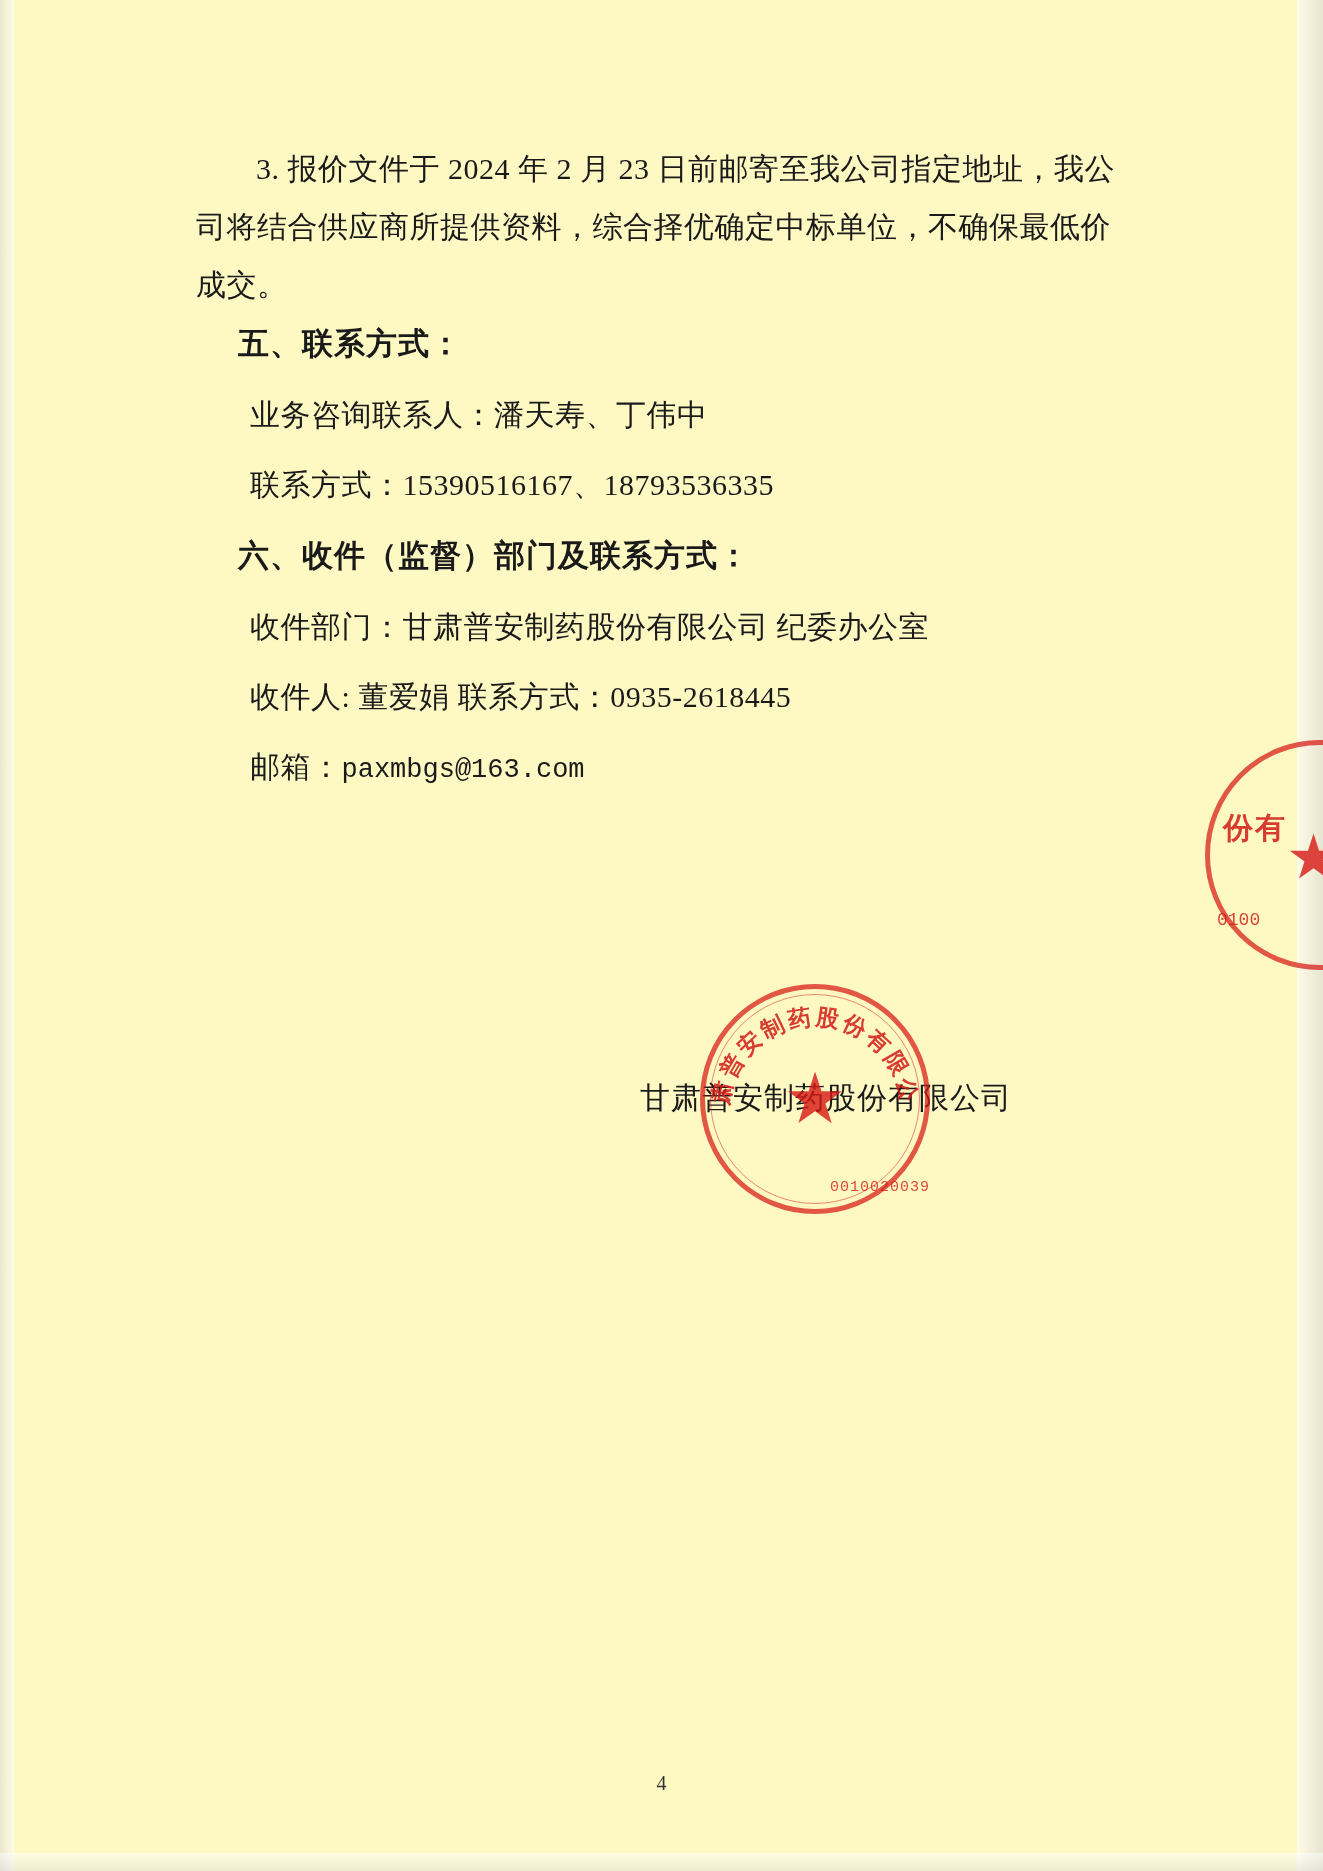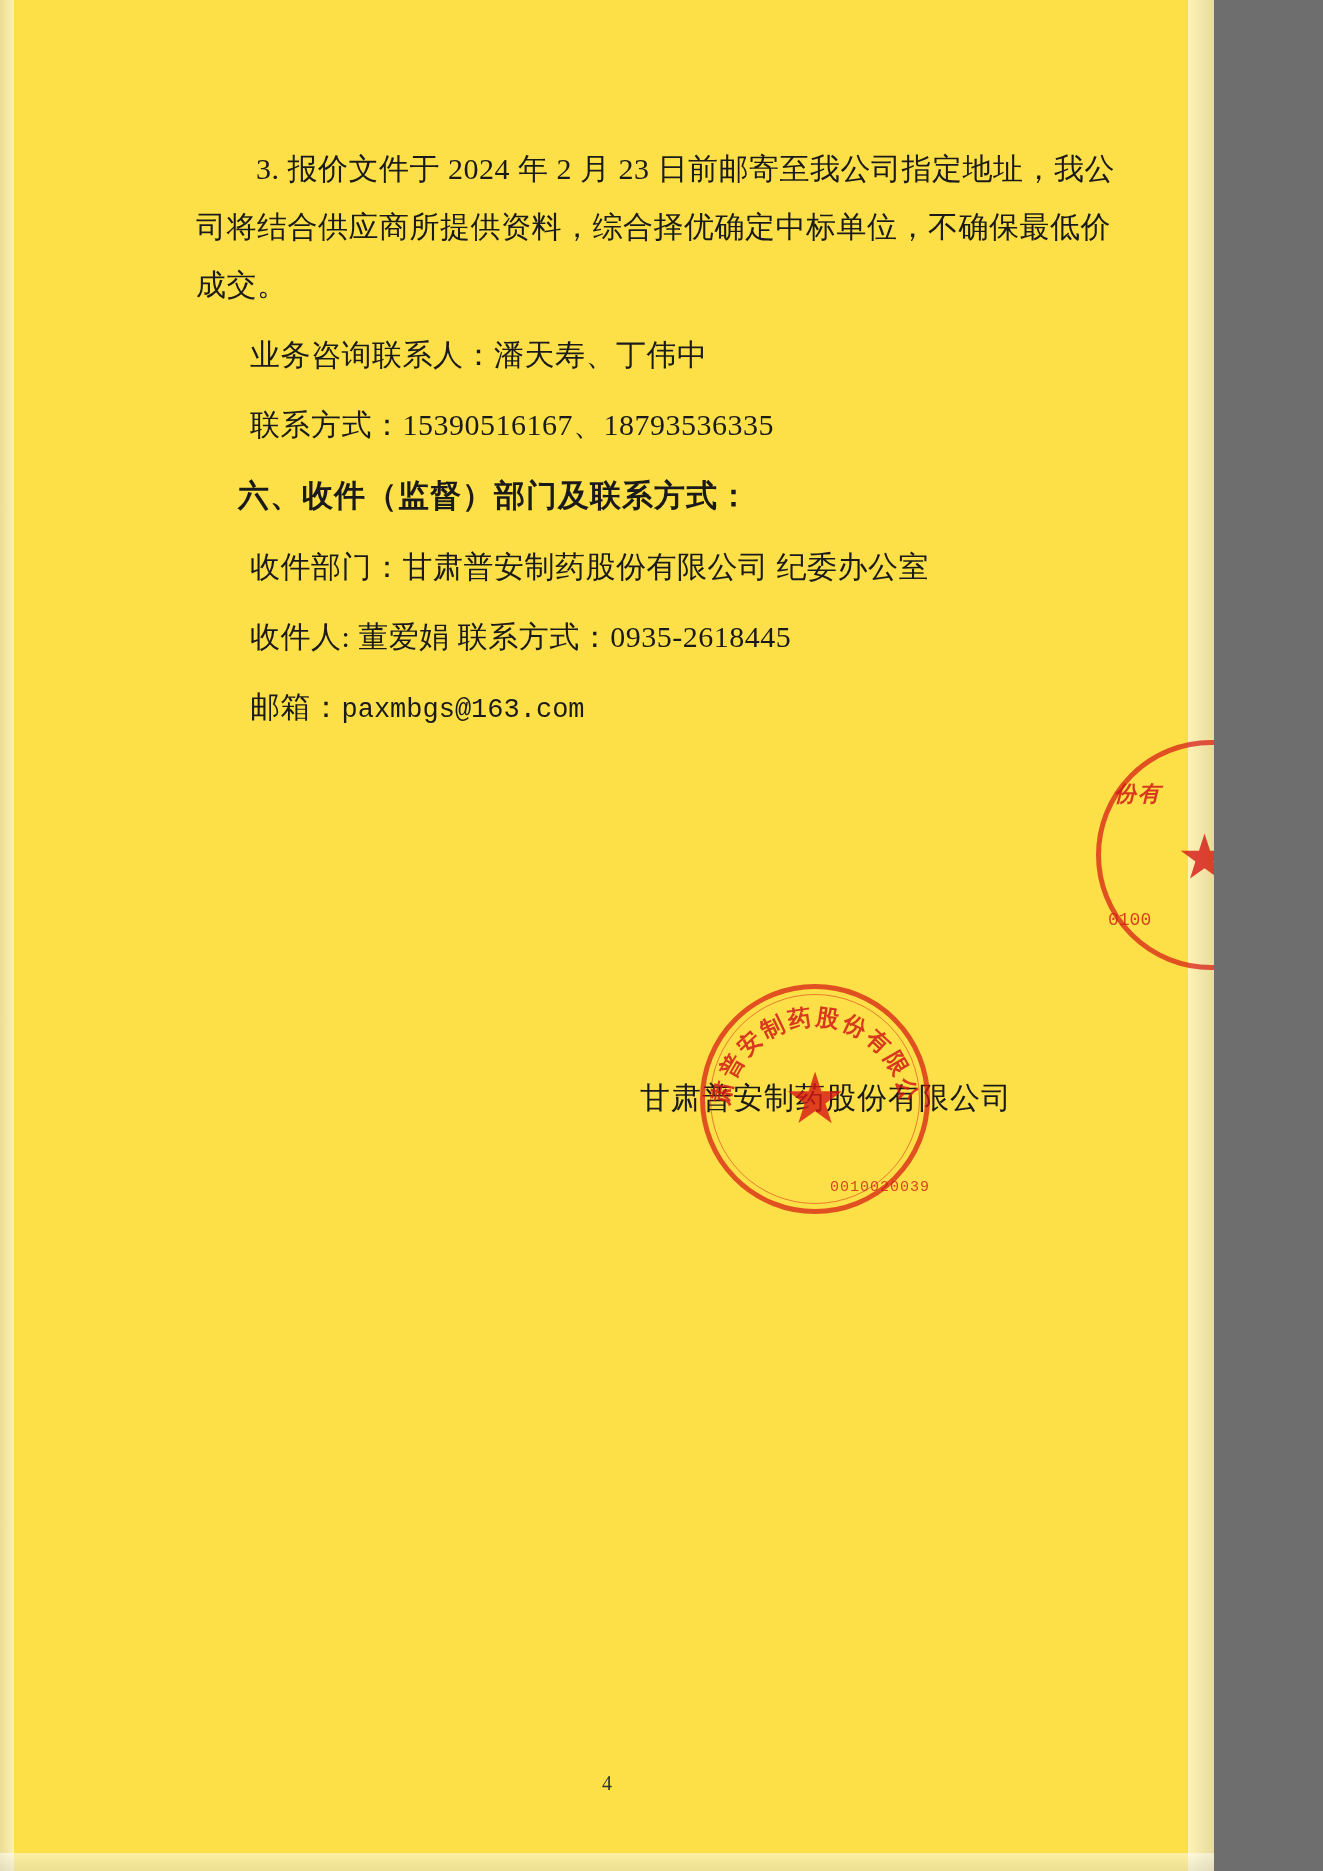--- a/index.html
+++ b/index.html
@@ -2,23 +2,23 @@
 <html lang="zh"><head>
 <meta charset="utf-8">
 <style>
   html, body {
     margin: 0;
     padding: 0;
     background: #6e6e6e;
   }
   .page {
     position: relative;
-    width: 1214px;
+    width: 1323px;
     height: 1871px;
-    background: #fde047;
+    background: #fef9c3;
     overflow: hidden;
     font-family: "Liberation Serif", "DejaVu Serif", serif;
     color: #1a1a1a;
   }
   
   .scan-edge-left {
     position: absolute;
     left: 0; top: 0;
     width: 14px; height: 100%;
     background: linear-gradient(to right, #d9d9d9, #ffffff);
@@ -170,27 +170,26 @@
     border-radius: 50%;
     box-sizing: border-box;
   }
   .seal-edge .seal-star {
     font-size: 54px;
     transform: translate(-62%, -46%);
   }
   .seal-edge .arc-label {
     position: absolute;
     left: 18px;
-    top: 39px;
+    top: 68px;
     font-family: "Liberation Sans", sans-serif;
-    font-size: 22px;
+    font-size: 30px;
     font-weight: bold;
     color: rgba(209, 26, 22, 0.85);
     letter-spacing: 2px;
-    font-style: italic;
   }
   .seal-edge .num-label {
     position: absolute;
     left: 12px;
     bottom: 40px;
     font-family: "Liberation Mono", monospace;
     font-size: 18px;
     color: rgba(209, 26, 22, 0.8);
   }
 </style>
@@ -200,20 +199,21 @@
 <div class="page">
 
   <div class="scan-edge-left"></div>
   <div class="scan-edge-right"></div>
   <div class="scan-edge-bottom"></div>
 
   <div class="content">
 
     <p class="body-line indent">3. 报价文件于 2024 年 2 月 23 日前邮寄至我公司指定地址，我公司将结合供应商所提供资料，综合择优确定中标单位，不确保最低价成交。</p>
 
+    <p class="heading">五、联系方式：</p>
 
     <p class="sub">业务咨询联系人：潘天寿、丁伟中</p>
 
     <p class="sub">联系方式：15390516167、18793536335</p>
 
     <p class="heading">六、收件（监督）部门及联系方式：</p>
 
     <p class="sub">收件部门：甘肃普安制药股份有限公司  纪委办公室</p>
 
     <p class="sub">收件人: 董爱娟    联系方式：0935-2618445</p>

